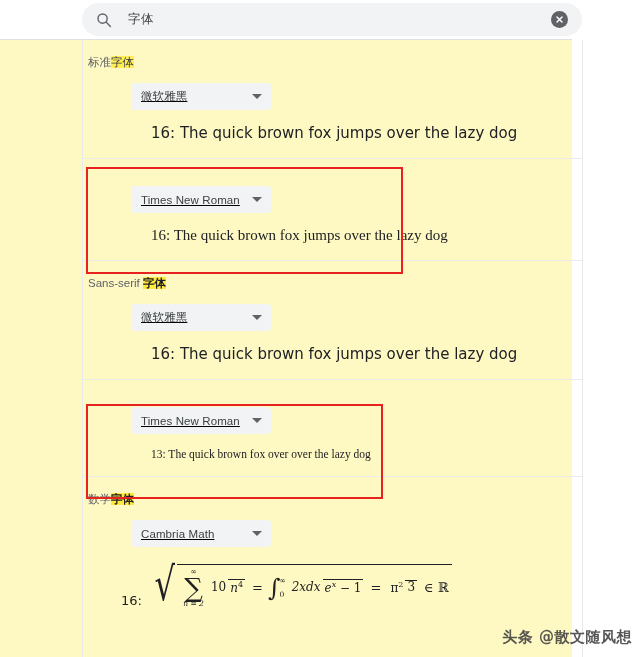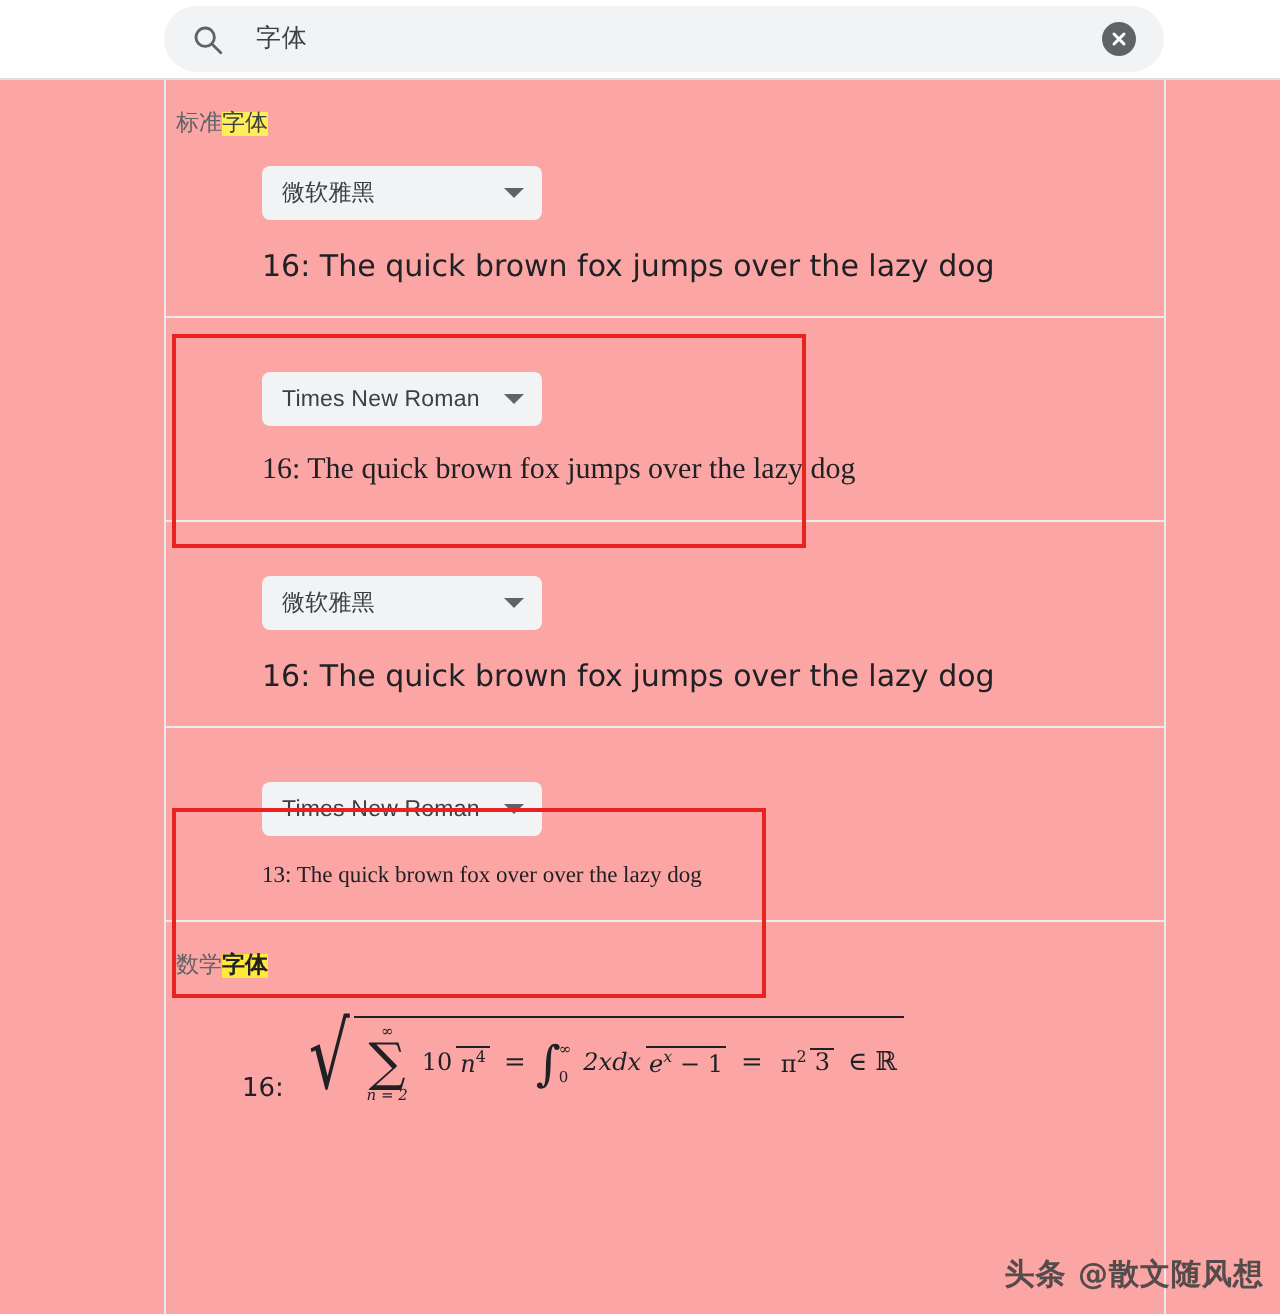--- a/index.html
+++ b/index.html
@@ -66,23 +66,23 @@
     justify-content: center;
     margin-right: 2px;
   }
   .clear-btn svg { display: block; }
 
   
   .page-body {
     position: absolute;
     left: 0;
     top: 39px;
-    width: 640px;
+    width: 572px;
     height: 618px;
-    background: #fca5a5;
+    background: #fef9c3;
     border-top: 1px solid #e0e0e0;
     box-sizing: border-box;
   }
   .vrule-left {
     position: absolute;
     left: 82px;
     top: 0;
     width: 1px;
     height: 618px;
     background: #e8eaed;
@@ -134,38 +134,39 @@
     margin: 13px 0 0 48px;
     width: 140px;
     height: 27px;
     background: #f1f3f4;
     border-radius: 4px;
     display: flex;
     align-items: center;
     box-sizing: border-box;
     padding: 0 9px 0 10px;
     cursor: default;
+    text-decoration: underline;
   }
   .dropdown-label {
     font-size: 11.5px;
     color: #3c4043;
     flex: 1 1 auto;
     white-space: nowrap;
     overflow: hidden;
     letter-spacing: 0.1px;
   }
   .caret {
     width: 0; height: 0;
     border-left: 5px solid transparent;
     border-right: 5px solid transparent;
     border-top: 5px solid #5f6368;
     flex: 0 0 auto;
   }
   .sample {
-    margin: 14px 0 0 48px;
+    margin: 14px 0 0 68px;
     color: #202124;
     white-space: nowrap;
     padding-bottom: 16px;
   }
   .sample-standard {
     font-family: "DejaVu Sans", sans-serif;
     font-size: 15px;
   }
   .sample-serif {
     font-family: "Liberation Serif", "DejaVu Serif", serif;
@@ -342,37 +343,42 @@
 
     <div class="section">
       <div class="dropdown">
         <span class="dropdown-label">Times New Roman</span>
         <span class="caret"></span>
       </div>
       <div class="sample sample-serif">16: The quick brown fox jumps over the lazy dog</div>
     </div>
 
     <div class="section">
+      <div class="section-label"><span>Sans-serif </span><span class="hl-strong">字体</span></div>
       <div class="dropdown">
         <span class="dropdown-label">微软雅黑</span>
         <span class="caret"></span>
       </div>
       <div class="sample sample-sans">16: The quick brown fox jumps over the lazy dog</div>
     </div>
 
     <div class="section">
       <div class="dropdown">
         <span class="dropdown-label">Times New Roman</span>
         <span class="caret"></span>
       </div>
       <div class="sample sample-fixed">13: The quick brown fox over over the lazy dog</div>
     </div>
 
     <div class="section">
       <div class="section-label"><span>数学</span><span class="hl-strong">字体</span></div>
+      <div class="dropdown">
+        <span class="dropdown-label">Cambria Math</span>
+        <span class="caret"></span>
+      </div>
       <div class="math-sample">
         <span class="math-prefix">16:</span>
         <span class="radical">
           <span class="radical-sign">√</span>
           <span class="radical-body">
             <span class="sum-block">
               <span class="lim">∞</span>
               <span class="sum-glyph">∑</span>
               <span class="lim">n = 2</span>
             </span>

